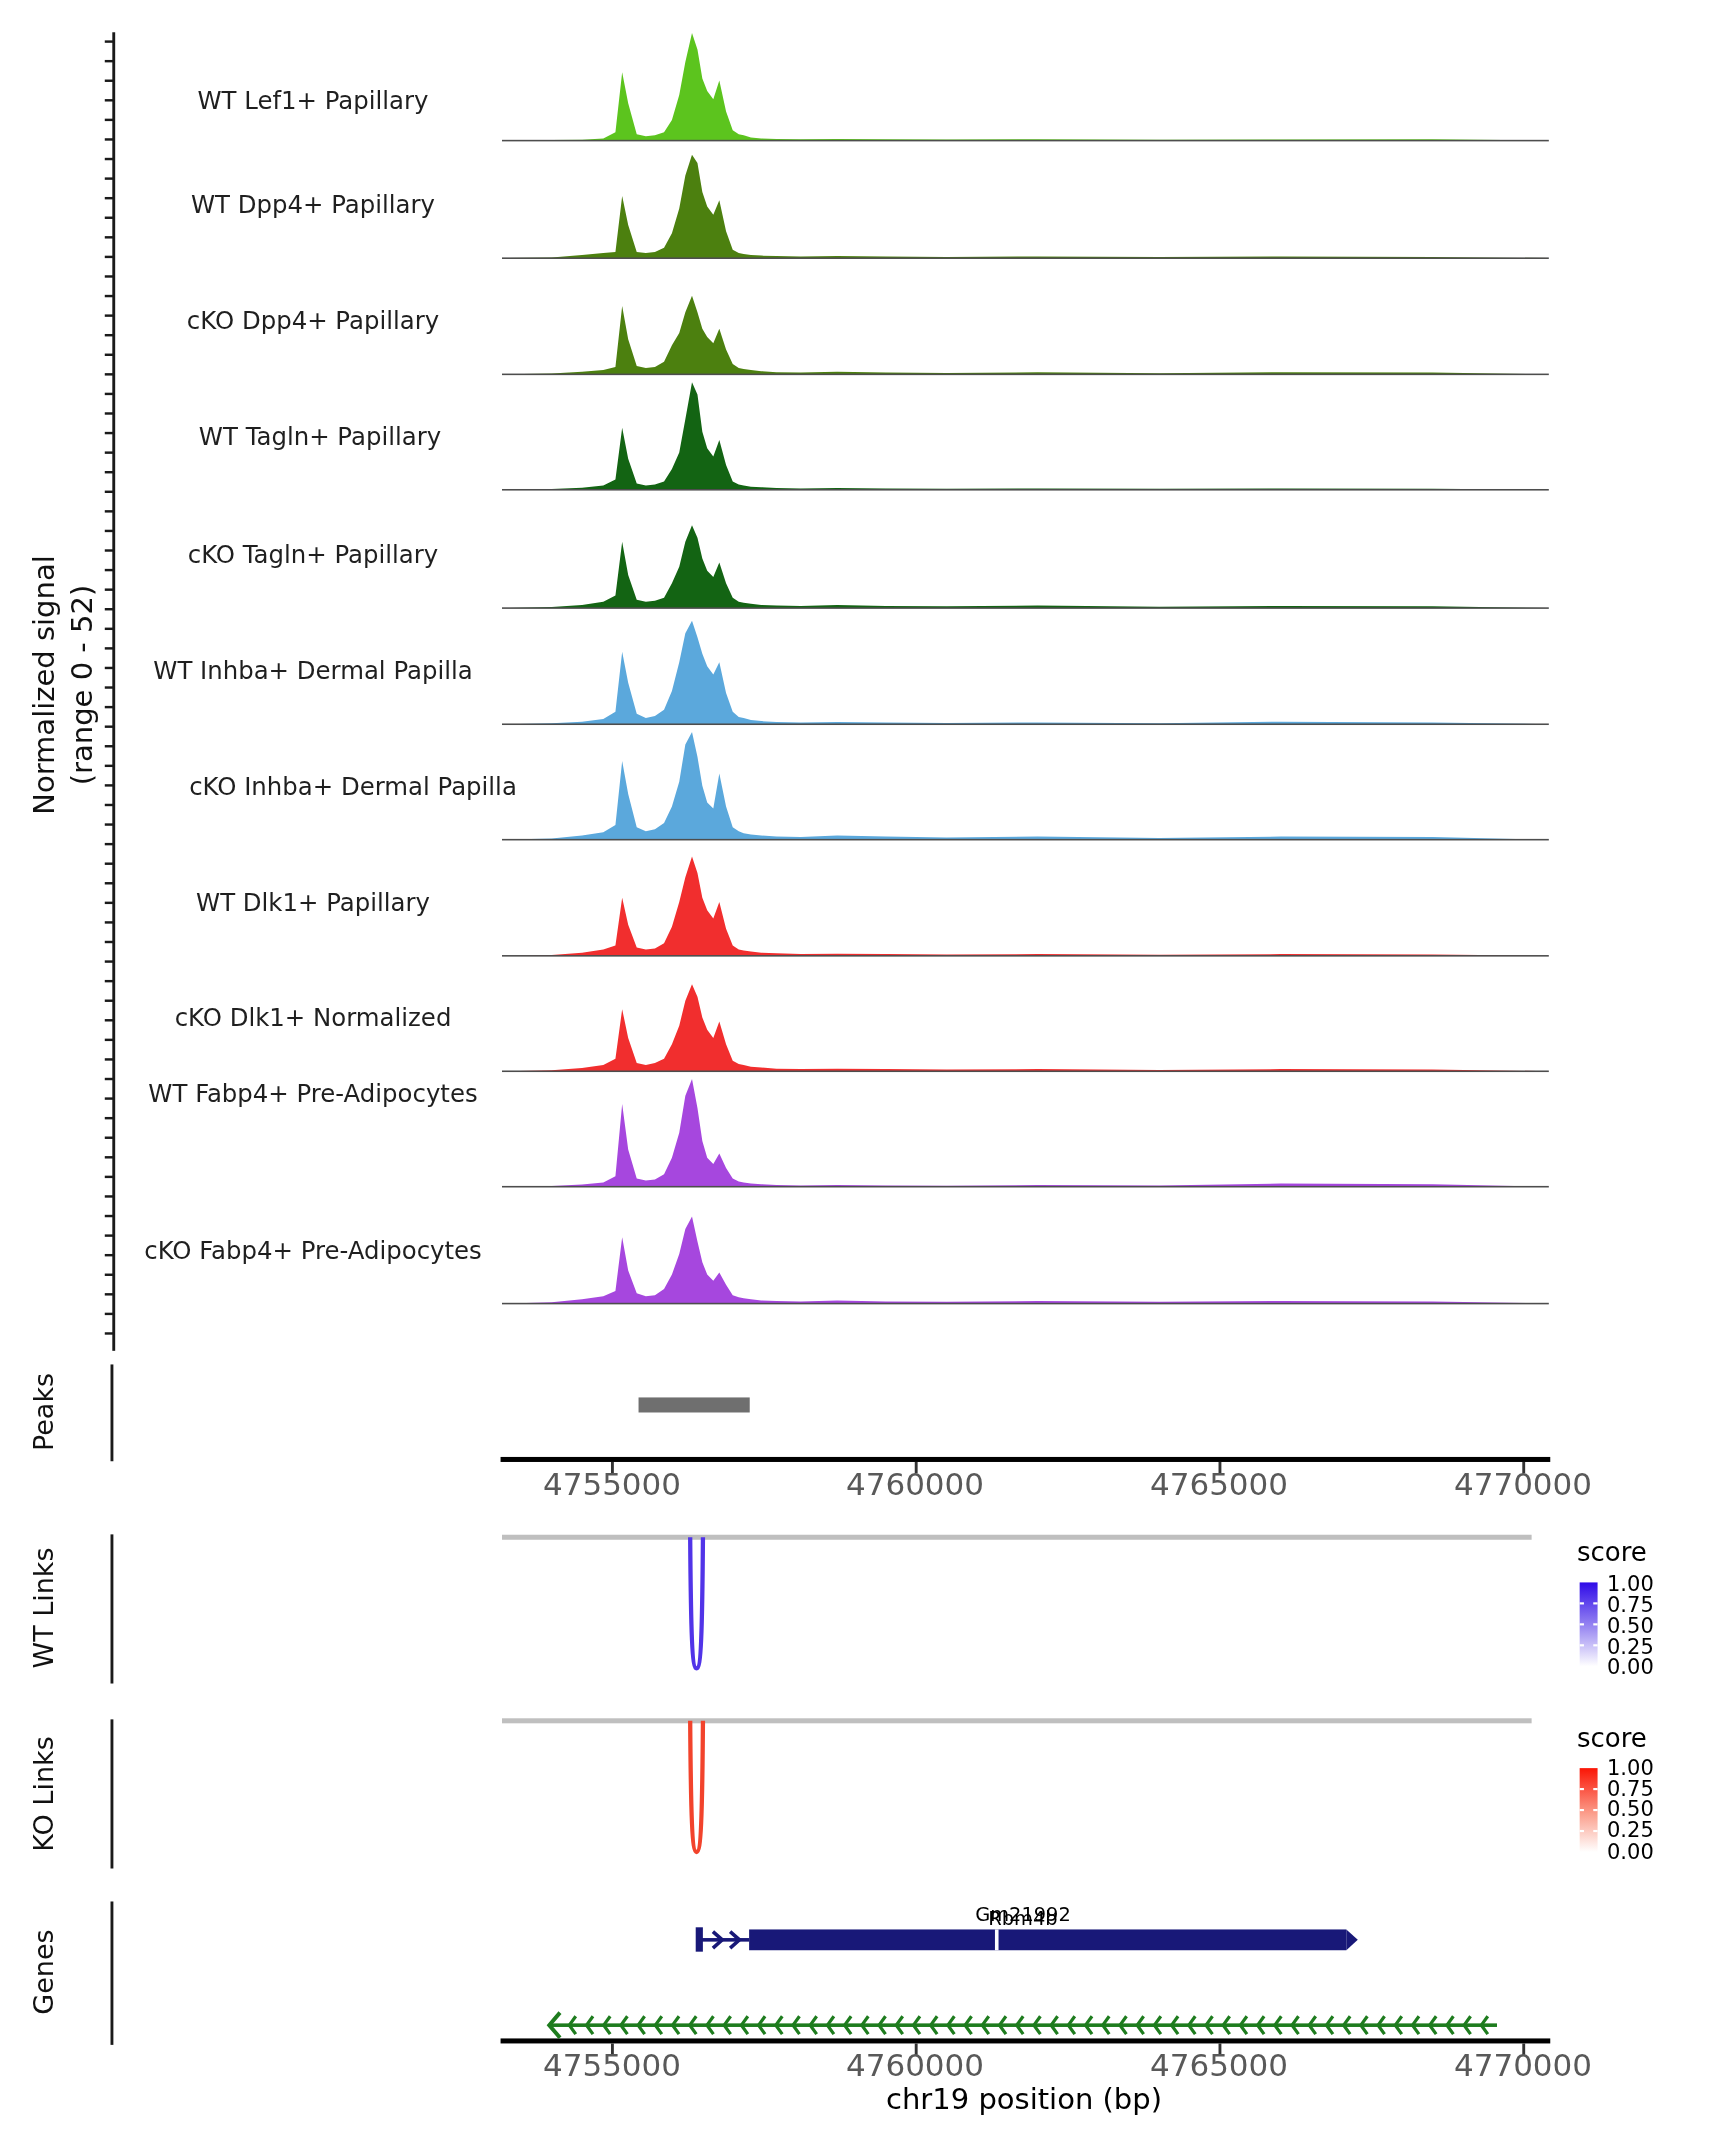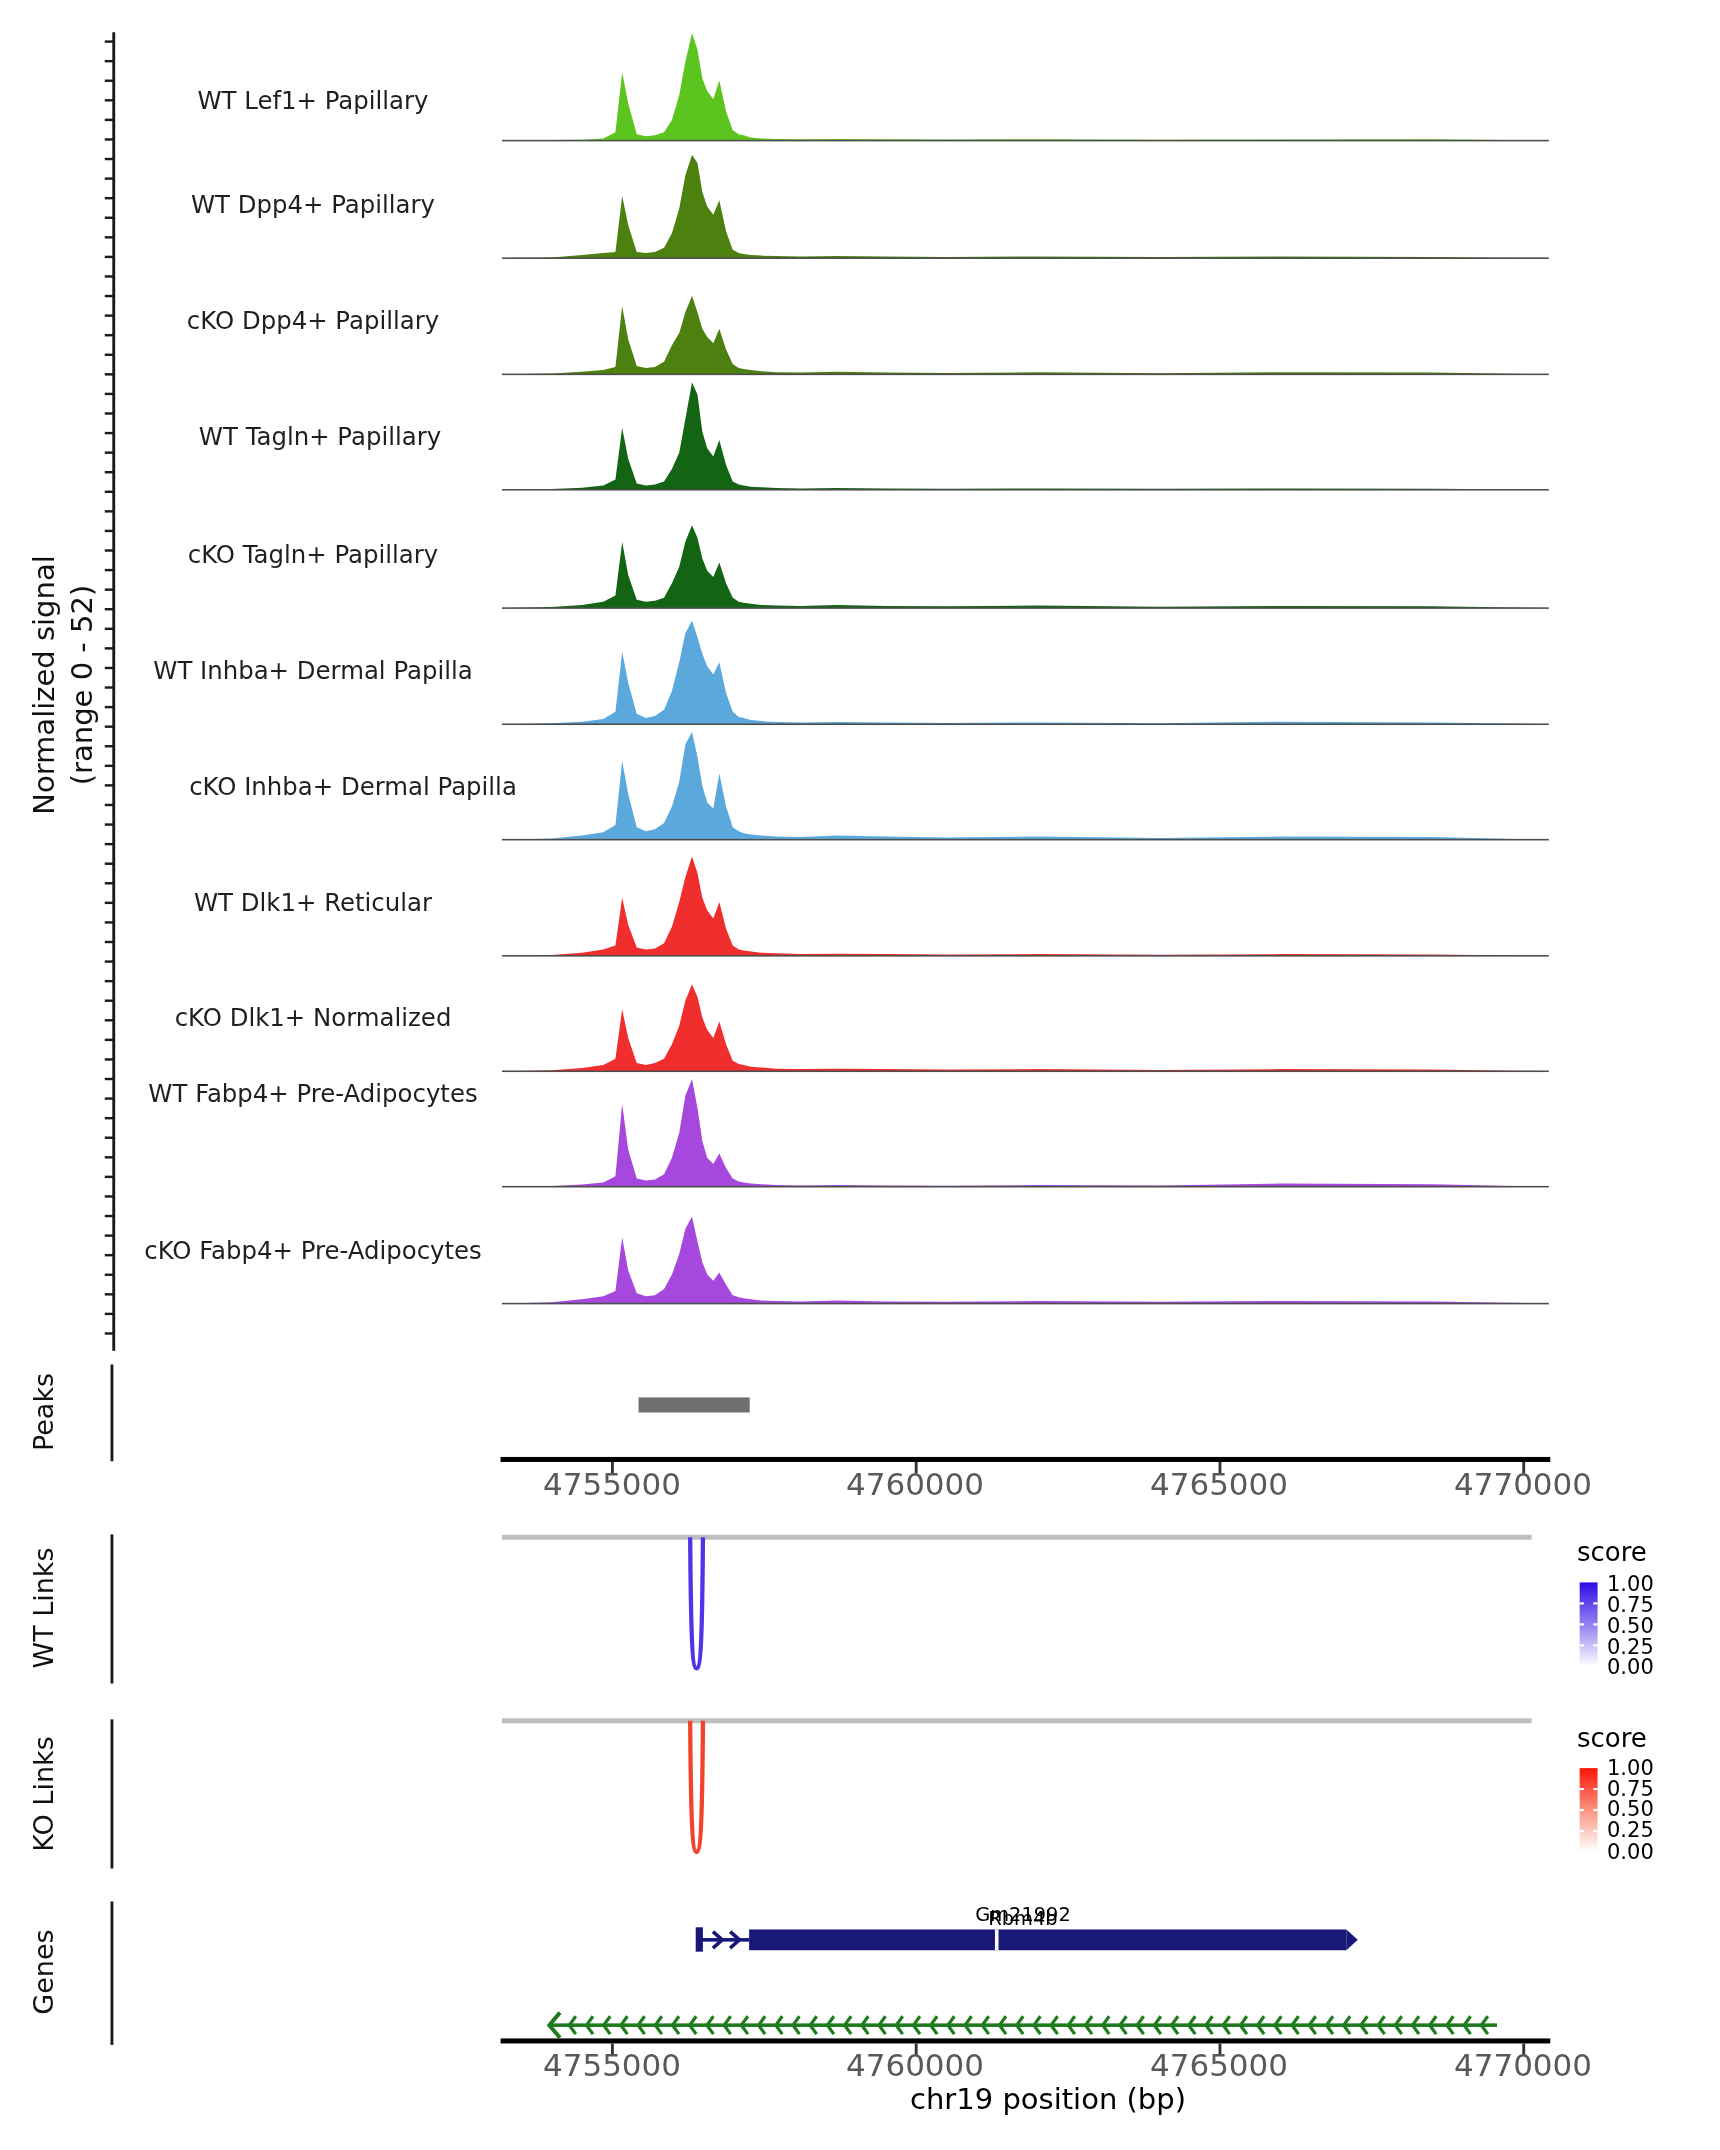--- a/index.html
+++ b/index.html
@@ -6,21 +6,21 @@
   .canvas{position:relative;width:1721px;height:2151px;background:#ffffff;
           font-family:"DejaVu Sans","Liberation Sans",sans-serif;overflow:hidden;}
   .canvas svg{position:absolute;left:0;top:0;}
   .txt{position:absolute;white-space:nowrap;color:#1f1f1f;}
   .center{transform:translate(-50%,-50%);}
   .vrot{transform:translate(-50%,-50%) rotate(-90deg);}
   .trk-label{font-size:24.4px;color:#1f1f1f;}
   .ylab{font-size:29px;color:#111;}
   .side-label{font-size:27px;color:#111;}
   .xtick{font-size:31px;color:#595959;}
-  .xlabel{font-size:29px;color:#000;margin-left:24px;}
+  .xlabel{font-size:29px;color:#000;}
   .score-title{font-size:26px;color:#000;transform:translate(0,-50%);}
   .legend-lab{font-size:21px;color:#000;transform:translate(0,-50%);}
   .gene-label{font-size:19.4px;color:#000;text-align:right;}
 </style>
 </head>
 <body>
 
 <div class="canvas">
 
   <svg id="fig-svg" width="1721" height="2151" viewBox="0 0 2400 3000">
@@ -271,21 +271,21 @@
   <div class="txt vrot ylab" style="left:44px;top:685px;">Normalized signal</div>
   <div class="txt vrot ylab" style="left:82px;top:685px;">(range 0 - 52)</div>
 
   <div class="txt center trk-label" style="left:313px;top:100px;">WT Lef1+ Papillary</div>
   <div class="txt center trk-label" style="left:313px;top:204px;">WT Dpp4+ Papillary</div>
   <div class="txt center trk-label" style="left:313px;top:320px;">cKO Dpp4+ Papillary</div>
   <div class="txt center trk-label" style="left:320px;top:436px;">WT Tagln+ Papillary</div>
   <div class="txt center trk-label" style="left:313px;top:554px;">cKO Tagln+ Papillary</div>
   <div class="txt center trk-label" style="left:313px;top:670px;">WT Inhba+ Dermal Papilla</div>
   <div class="txt center trk-label" style="left:313px;top:786px;margin-left:40px;">cKO Inhba+ Dermal Papilla</div>
-  <div class="txt center trk-label" style="left:313px;top:902px;">WT Dlk1+ Reticular</div>
+  <div class="txt center trk-label" style="left:313px;top:902px;">WT Dlk1+ Papillary</div>
   <div class="txt center trk-label" style="left:313px;top:1017px;">cKO Dlk1+ Normalized</div>
   <div class="txt center trk-label" style="left:313px;top:1093px;">WT Fabp4+ Pre-Adipocytes</div>
   <div class="txt center trk-label" style="left:313px;top:1250px;">cKO Fabp4+ Pre-Adipocytes</div>
 
   <div class="txt vrot side-label" style="left:43px;top:1412px;">Peaks</div>
   <div class="txt vrot side-label" style="left:43px;top:1608px;">WT Links</div>
   <div class="txt vrot side-label" style="left:43px;top:1794px;">KO Links</div>
   <div class="txt vrot side-label" style="left:43px;top:1972px;">Genes</div>
 
   <div class="txt center xtick" style="left:612px;top:1484px;">4755000</div>

